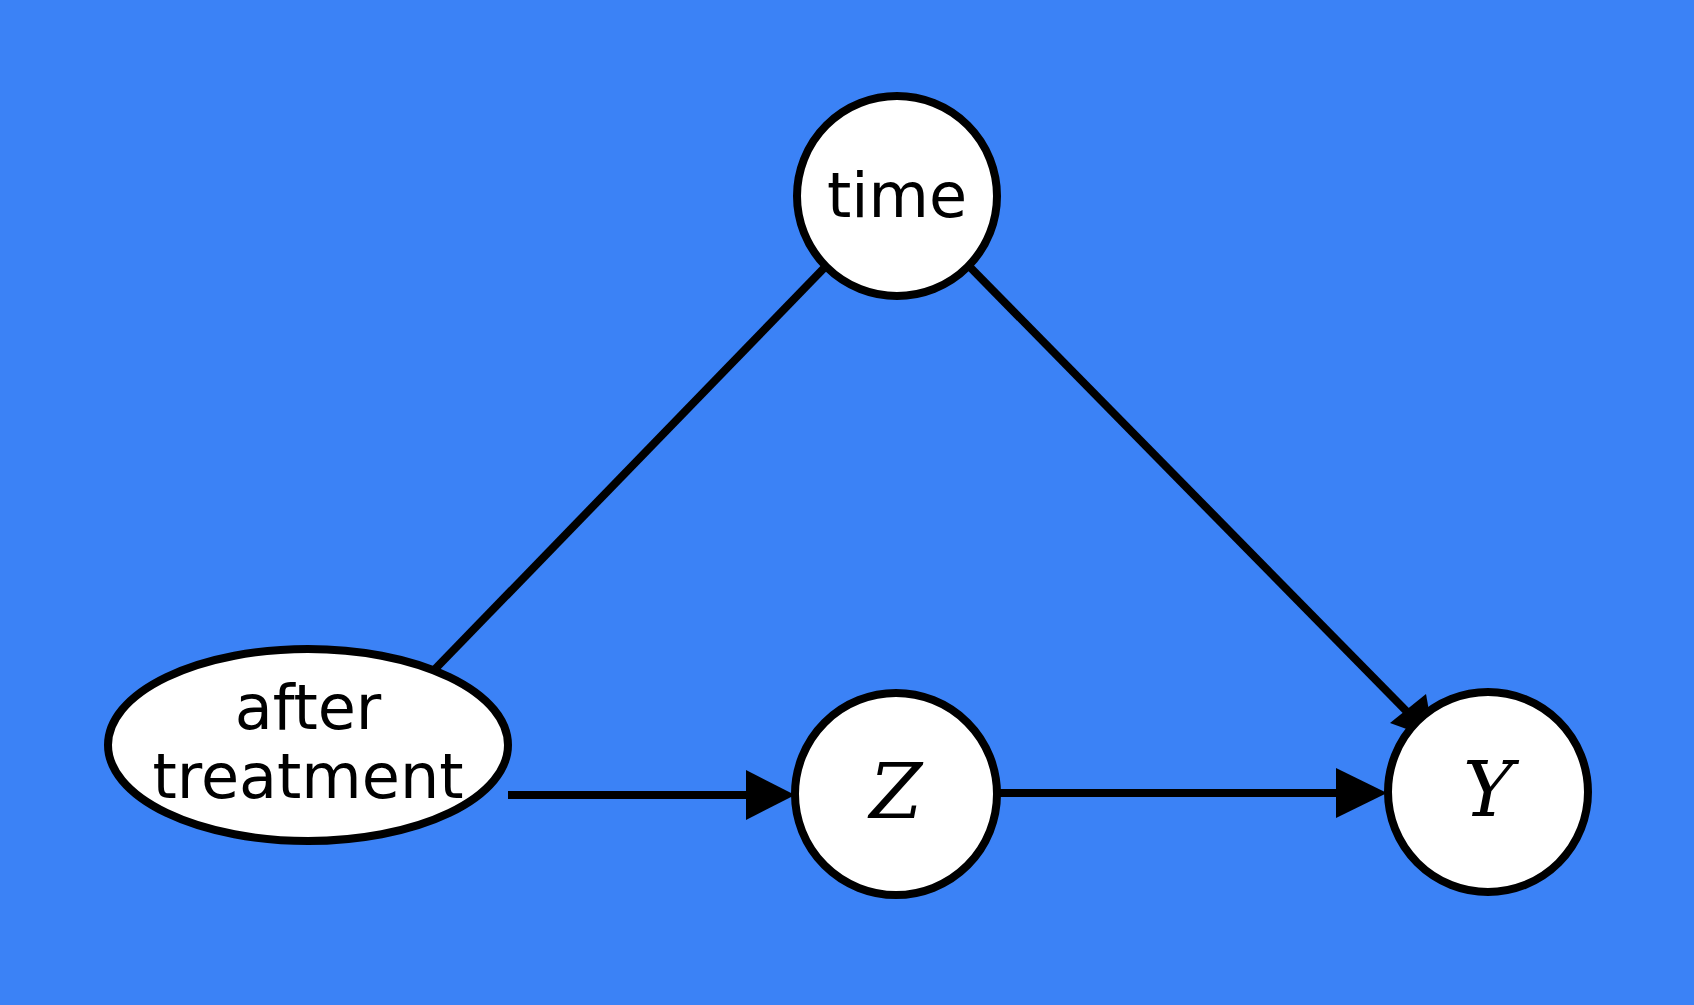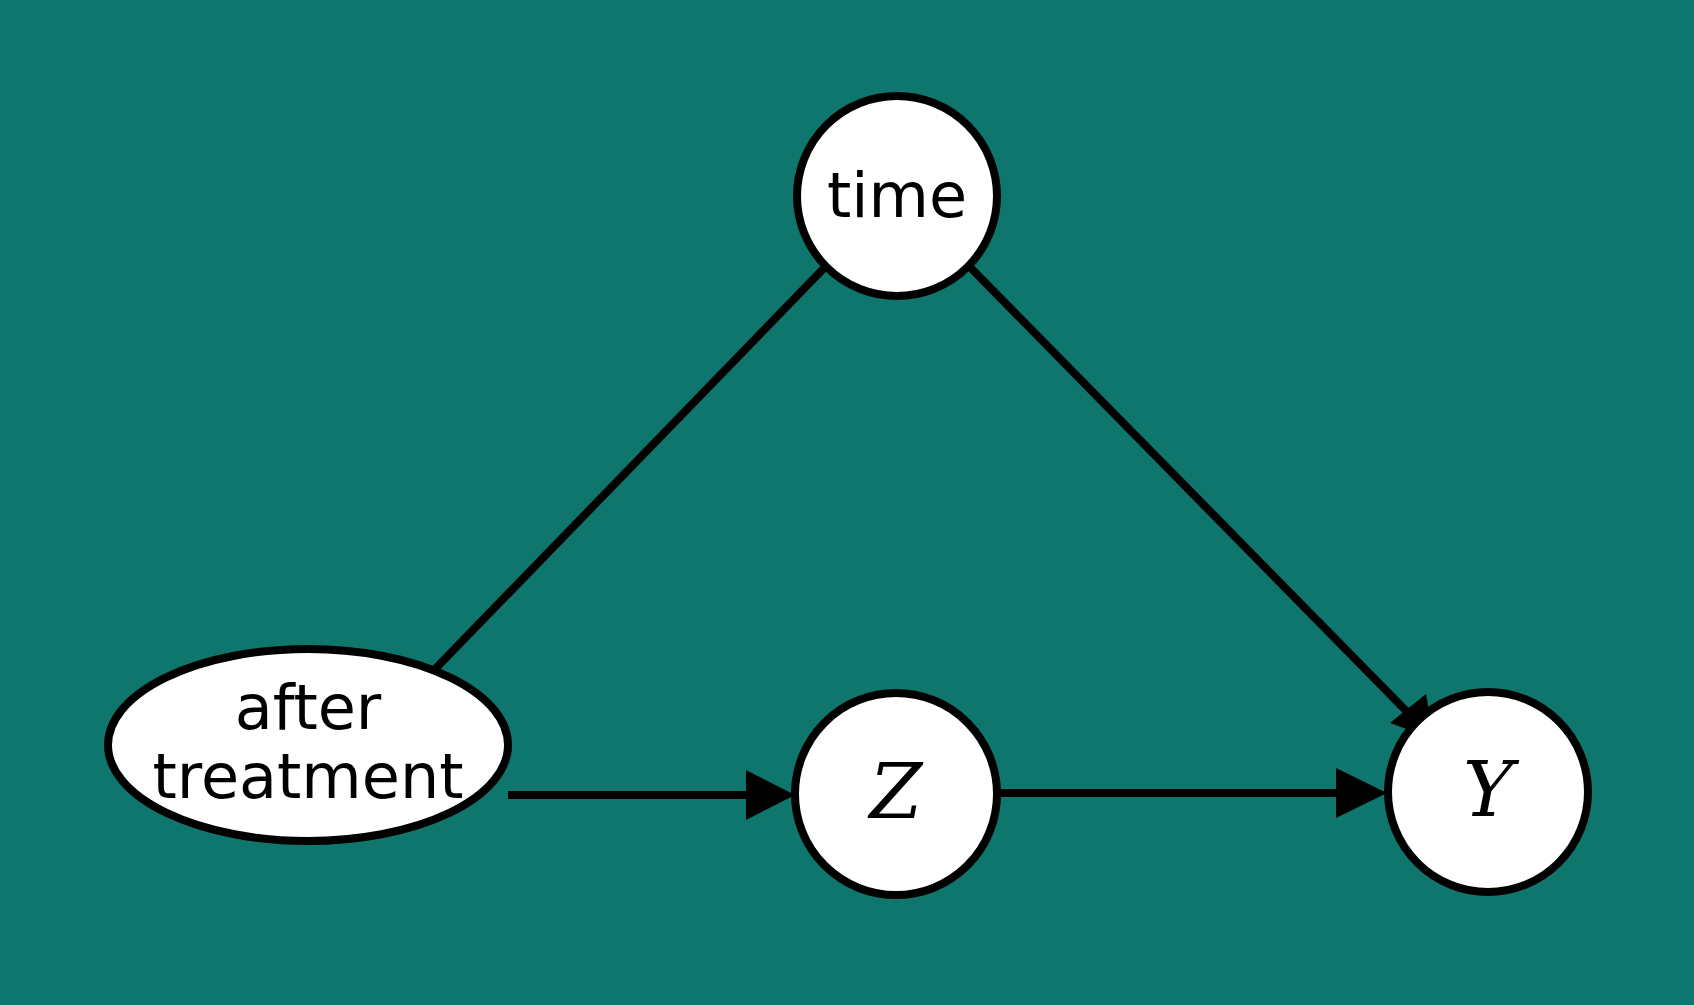--- a/index.html
+++ b/index.html
@@ -4,21 +4,21 @@
 <style>
   html, body {
     margin: 0;
     padding: 0;
     background: #ffffff;
   }
   #canvas {
     position: relative;
     width: 1694px;
     height: 1005px;
-    background: #0f766e;
+    background: #3b82f6;
     overflow: hidden;
   }
   svg#dag {
     display: block;
     width: 1694px;
     height: 1005px;
   }
   .node-shape {
     fill: #ffffff;
     stroke: #000000;

